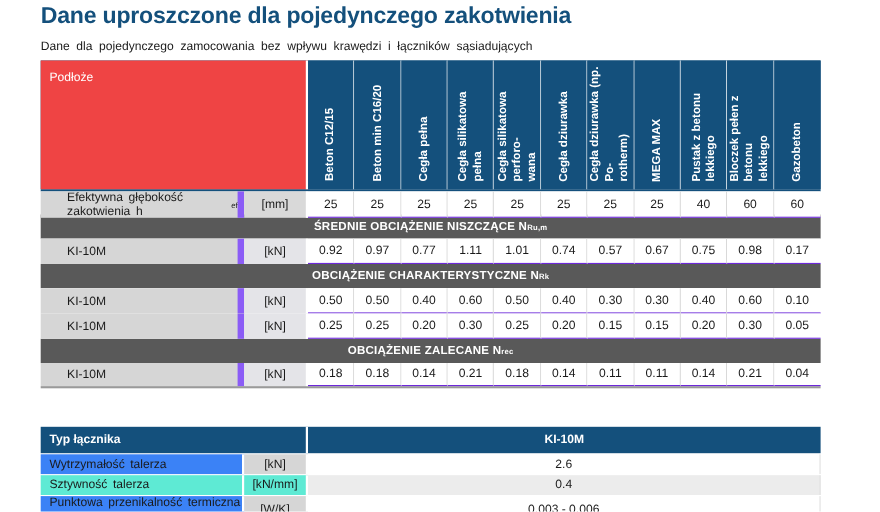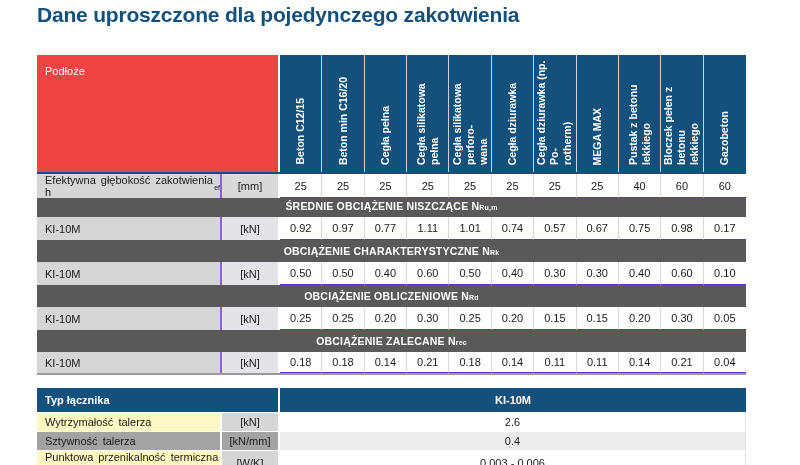--- a/index.html
+++ b/index.html
@@ -40,21 +40,21 @@
   .col-head span {
     writing-mode:vertical-rl; transform:rotate(180deg);
     color:#fff; font-weight:bold; font-size:10.5px; line-height:13px;
     white-space:pre-line; padding-top:7px; text-align:left;
   }
 
   
   .data-row { height:23px; background:#fff; }
   .cell { display:flex; align-items:center; font-size:11px; }
   .label-cell {
-    background:#d6d6d6; padding-left:8px; border-right:2px solid #8b5cf6;
+    background:#d6d6d6; padding-left:24px; border-right:6px solid #8b5cf6;
     word-spacing:2px;
   }
   .unit-cell {
     background:#e4e4e8; justify-content:center; border-right:2px solid #fff;
   }
   .depth-row .unit-cell { background:#d9d9d9; }
   .val-cell {
     background:#fff; justify-content:center; border-right:1px solid #d9d9d9;
     border-bottom:1px solid #6d28d9;
   }
@@ -76,33 +76,34 @@
   .bt-head { display:grid; grid-template-columns:243px 466px; height:24px;border-radius:10px; }
   .bt-head-label {
     background:#14507c; color:#fff; font-weight:bold; font-size:11px;
     display:flex; align-items:center; padding-left:8px; border-right:2px solid #fff;
   }
   .bt-head-value {
     background:#14507c; color:#fff; font-weight:bold; font-size:11px;
     display:flex; align-items:center; justify-content:center;
   }
   .bt-row { display:grid; grid-template-columns:185px 58px 466px; height:19px; border-top:1px solid #fff; }
-  .bt-label { background:#fef9c3; display:flex; align-items:center; padding-left:8px; font-size:11px; border-right:2px solid #fff; word-spacing:2px; }
+  .bt-label { background:#3b82f6; display:flex; align-items:center; padding-left:8px; font-size:11px; border-right:2px solid #fff; word-spacing:2px; }
   .bt-unit  { background:#d6d6d6; display:flex; align-items:center; justify-content:center; font-size:11px; border-right:2px solid #fff; }
   .bt-value { display:flex; align-items:center; justify-content:center; font-size:11px; border-right:1px solid #e0e0e0; }
   .bt-row.odd  .bt-value { background:#fff;text-align:right; }
   .bt-row.even .bt-value { background:#ececec; }
-  .bt-row.even .bt-label, .bt-row.even .bt-unit { background:#a3a3a3; }
+  .bt-row.even .bt-label, .bt-row.even .bt-unit { background:#5eead4; }
 </style>
 </head>
 <body>
 
 <div class="page">
 
   <div class="title">Dane uproszczone dla pojedynczego zakotwienia</div>
+  <div class="subtitle">Dane dla pojedynczego zamocowania bez wpływu krawędzi i łączników sąsiadujących</div>
 
   <div class="maintable">
 
     <div class="grid-row head-row">
       <div class="corner-cell" style="grid-column:1 / span 2;">
         <span>Podłoże</span>
       </div>
       <div class="col-head">
           <span>Beton C12/15</span>
         </div>
@@ -193,24 +194,20 @@
       <div class="cell val-cell">0.60</div>
       <div class="cell val-cell">0.50</div>
       <div class="cell val-cell">0.40</div>
       <div class="cell val-cell">0.30</div>
       <div class="cell val-cell">0.30</div>
       <div class="cell val-cell">0.40</div>
       <div class="cell val-cell">0.60</div>
       <div class="cell val-cell">0.10</div>
     </div>
 
-    <div class="section-bar">
-      <span>OBCIĄŻENIE OBLICZENIOWE N</span>
-        <sub class="sub">Rd</sub>
-    </div>
     <div class="grid-row data-row">
       <div class="cell label-cell">KI-10M</div>
       <div class="cell unit-cell">[kN]</div>
       <div class="cell val-cell">0.25</div>
       <div class="cell val-cell">0.25</div>
       <div class="cell val-cell">0.20</div>
       <div class="cell val-cell">0.30</div>
       <div class="cell val-cell">0.25</div>
       <div class="cell val-cell">0.20</div>
       <div class="cell val-cell">0.15</div>

